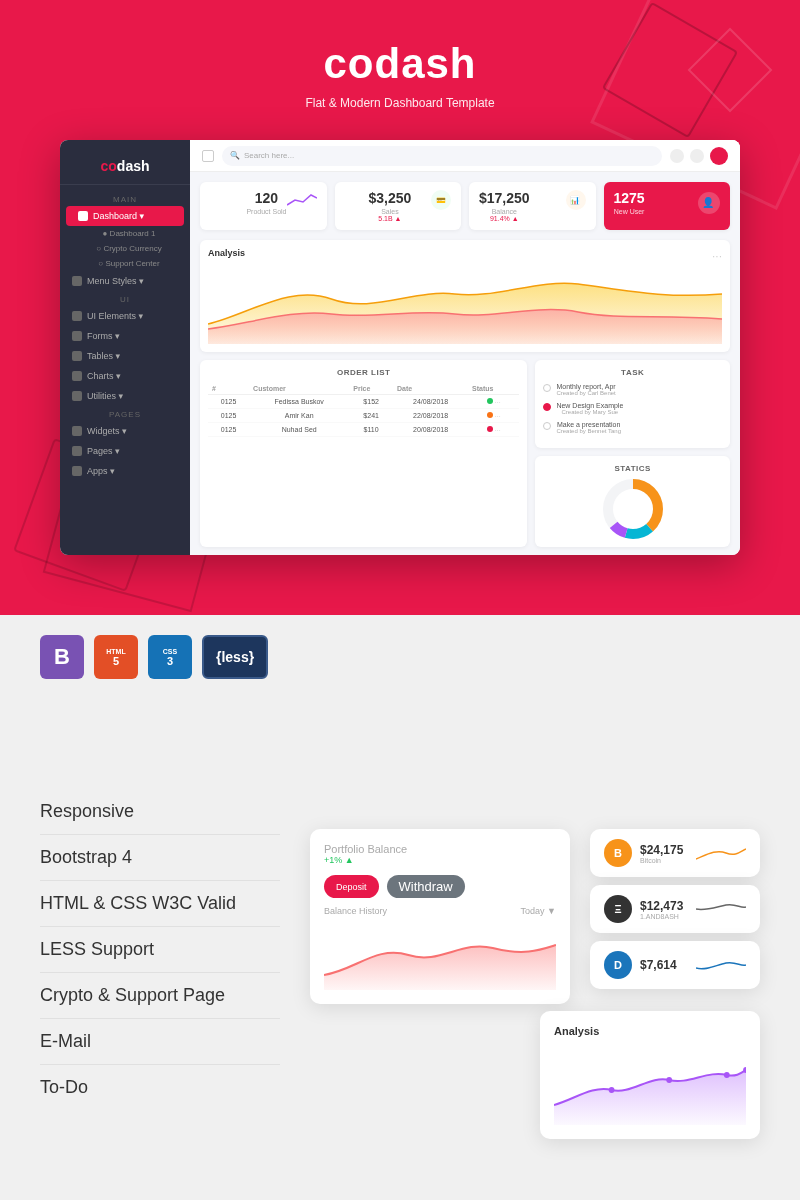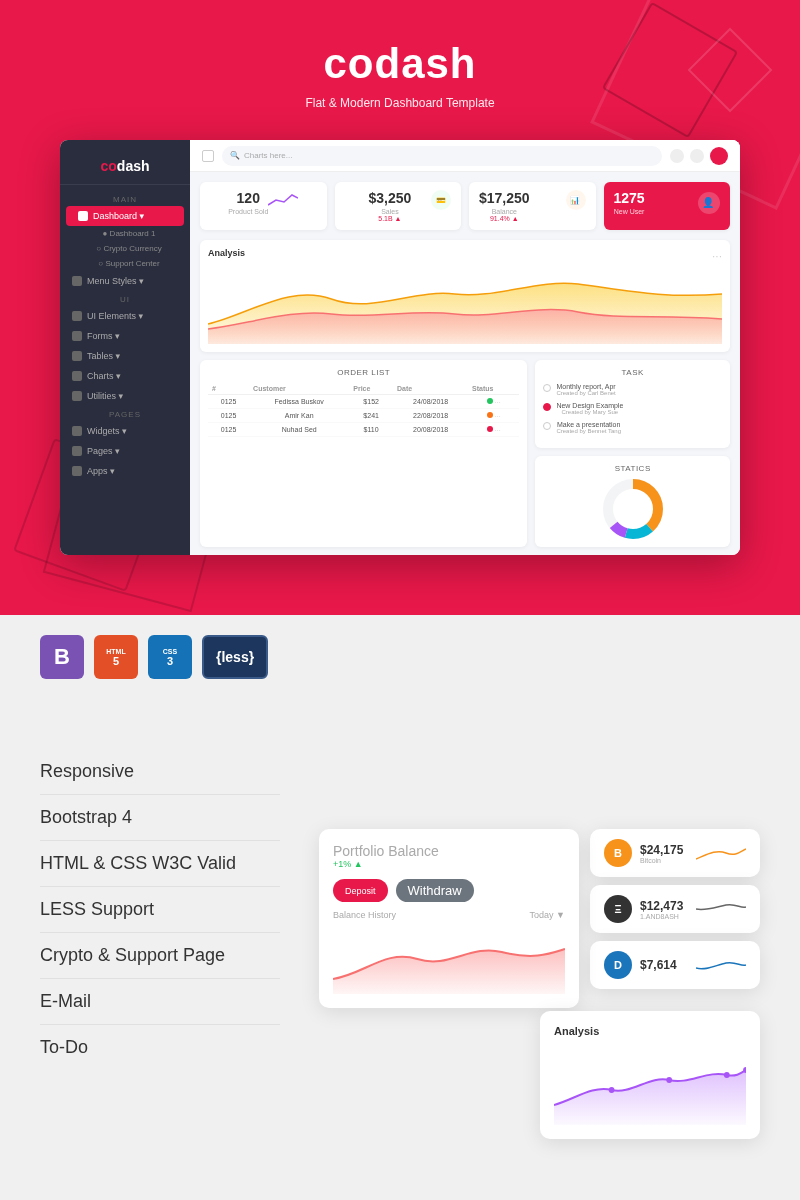--- a/index.html
+++ b/index.html
@@ -207,21 +207,21 @@
       font-weight: 600;
       color: #333;
       margin-bottom: 6px;
     }
     .chart-area {
       height: 80px;
       position: relative;
     }
     .section-title {
       font-size: 8px;
-      font-weight: 400;
+      font-weight: 700;
       color: #666;
       margin-bottom: 6px;
       text-transform: uppercase;
       letter-spacing: 0.5px;
     }
     .order-table {
       width: 100%;
       border-collapse: collapse;
     }
     .order-table th {
@@ -262,22 +262,22 @@
     }
     .task-check.active { border-color: #e8184a; background: #e8184a; }
     .task-text { font-size: 7px; color: #555; }
     .task-sub { font-size: 6px; color: #aaa; }
 
     
     .middle-section {
       background: #f0f0f0;
       padding: 30px 40px;
       display: flex;
-      gap: 39px;
-      align-items: flex-start;
+      gap: 30px;
+      align-items: center;
     }
 
     
     .tech-badges {
       display: flex;
       gap: 10px;
       align-items: center;
       margin-bottom: 30px;
     }
     .badge-b {
@@ -353,21 +353,21 @@
       background: #fff;
       border-radius: 10px;
       padding: 14px;
       box-shadow: 0 4px 20px rgba(0,0,0,0.1);
       width: 260px;
       position: absolute;
       top: 80px;
       left: 0;
       z-index: 2;
     }
-    .portfolio-label { font-size: 14px; color: #aaa; }
+    .portfolio-label { font-size: 11px; color: #aaa; }
     .portfolio-amount { font-size: 22px; font-weight: 800; color: #333; margin: 4px 0; }
     .portfolio-change { font-size: 9px; color: #22c55e; }
     .portfolio-buttons { display: flex; gap: 8px; margin: 10px 0 8px; }
     .btn-deposit {
       background: #e8184a; color: #fff;
       border: none; padding: 4px 12px;
       border-radius: 12px; font-size: 9px;
       cursor: pointer;
     }
     .btn-withdraw {
@@ -496,32 +496,32 @@
         Apps ▾
       </div>
     </div>
 
     <div class="main-content">
 
       <div class="topbar">
         <div class="topbar-expand"></div>
         <div class="search-bar">
           <span style="color:#ccc;margin-right:4px;">🔍</span>
-          <span style="font-size:8px;color:#aaa;">Charts here...</span>
+          <span style="font-size:8px;color:#aaa;">Search here...</span>
         </div>
         <div class="topbar-icons">
           <div class="topbar-icon"></div>
           <div class="topbar-icon"></div>
           <div class="topbar-avatar"></div>
         </div>
       </div>
 
       <div class="stats-row">
         <div class="stat-card">
-          <div style="display:flex;justify-content:center;align-items:flex-start;">
+          <div style="display:flex;justify-content:flex-end;align-items:flex-start;">
             <div>
               <div class="stat-number">120</div>
               <div class="stat-label">Product Sold</div>
             </div>
             <svg width="30" height="20">
               <polyline points="0,15 8,10 16,12 24,5 30,8" fill="none" stroke="#a855f7" stroke-width="1.5"></polyline>
             </svg>
           </div>
         </div>
         <div class="stat-card">

